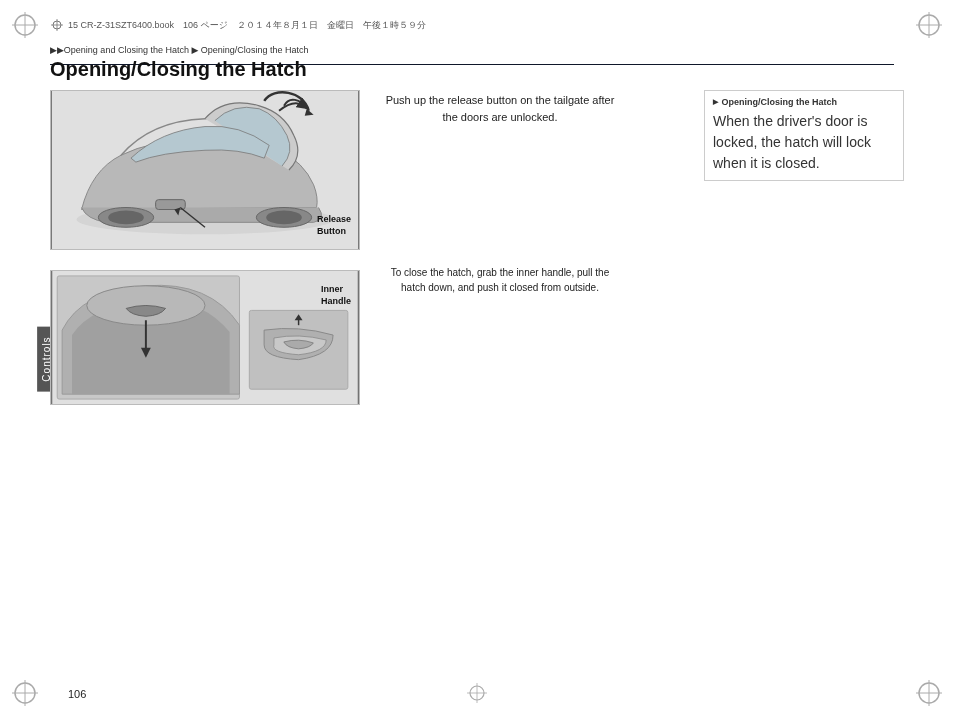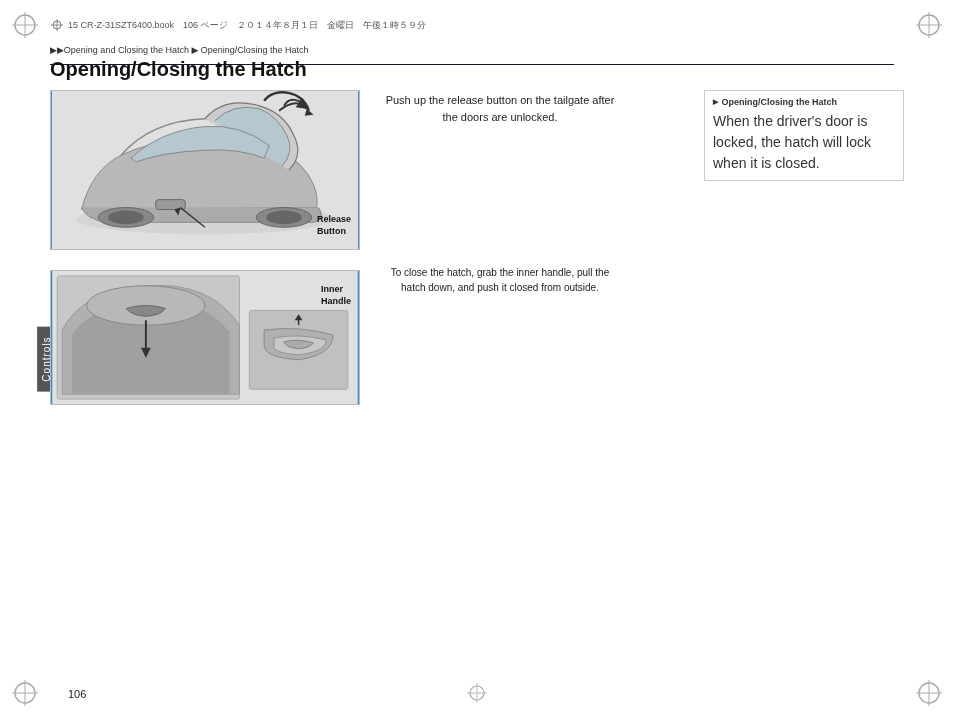--- a/index.html
+++ b/index.html
@@ -95,21 +95,21 @@
     .left-col {
       width: 310px;
       display: flex;
       flex-direction: column;
       gap: 0;
     }
 
     
     .image-box {
       position: relative;
-      background: #3b82f6;
+      background: #737373;
       border: 1px solid #bbb;
     }
     .image-box-top {
       height: 160px;
     }
     .image-box-bottom {
       height: 135px;
       margin-top: 20px;
     }
 

